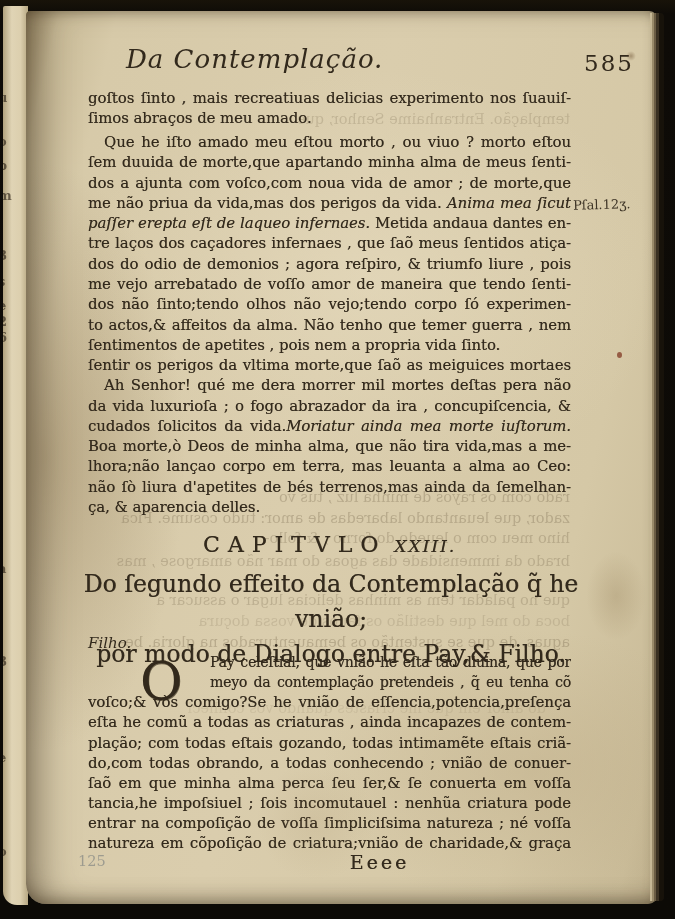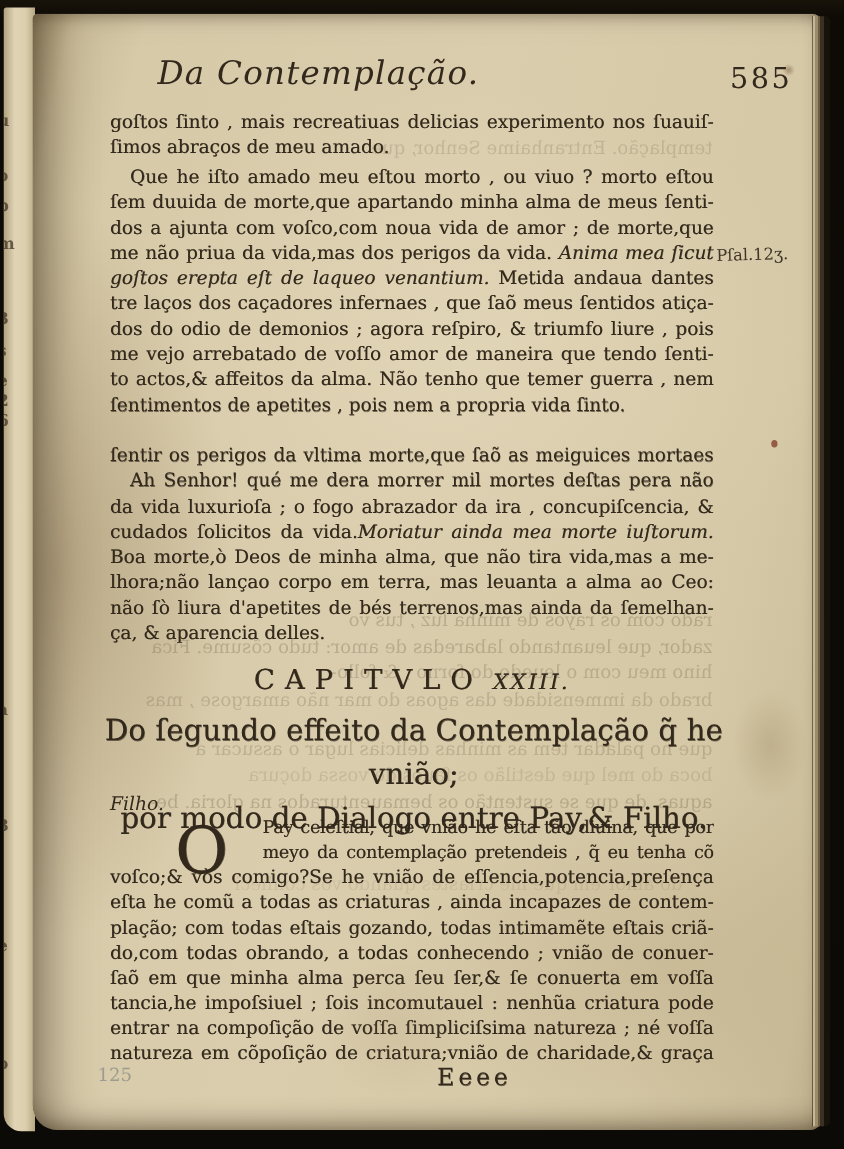--- a/index.html
+++ b/index.html
@@ -101,24 +101,25 @@
 
     <div class="para" id="para0" style="top: 77px;">
         <div class="tl jl"><span>goſtos ſinto , mais recreatiuas delicias experimento nos ſuauiſ-</span></div>
         <div class="tl ll"><span>ſimos abraços de meu amado.</span></div>
       </div>
     <div class="para" id="para1" style="top: 121px;">
         <div class="tl jl ind"><span>Que he iſto amado meu eſtou morto , ou viuo ? morto eſtou</span></div>
         <div class="tl jl"><span>ſem duuida de morte,que apartando minha alma de meus ſenti-</span></div>
         <div class="tl jl"><span>dos a ajunta com voſco,com noua vida de amor ; de morte,que</span></div>
         <div class="tl jl"><span>me não priua da vida,mas dos perigos da vida. </span><span class="it">Anima mea ſicut</span></div>
-        <div class="tl jl"><span class="it">goſtos erepta eſt de laqueo venantium.</span><span> Metida andaua dantes en-</span></div>
+        <div class="tl jl"><span class="it">paſſer erepta eſt de laqueo infernaes.</span><span> Metida andaua dantes en-</span></div>
         <div class="tl jl"><span>tre laços dos caçadores infernaes , que ſaõ meus ſentidos atiça-</span></div>
         <div class="tl jl"><span>dos do odio de demonios ; agora reſpiro, &amp; triumfo liure , pois</span></div>
         <div class="tl jl"><span>me vejo arrebatado de voſſo amor de maneira que tendo ſenti-</span></div>
+        <div class="tl jl"><span>dos não ſinto;tendo olhos não vejo;tendo corpo ſó experimen-</span></div>
         <div class="tl jl"><span>to actos,&amp; affeitos da alma. Não tenho que temer guerra , nem</span></div>
         <div class="tl ll"><span>ſentimentos de apetites , pois nem a propria vida ſinto.</span></div>
       </div>
     <div class="para" id="para2" style="top: 344px;">
         <div class="tl jl"><span>ſentir os perigos da vltima morte,que ſaõ as meiguices mortaes</span></div>
         <div class="tl jl ind"><span>Ah Senhor! qué me dera morrer mil mortes deſtas pera não</span></div>
         <div class="tl jl"><span>da vida luxurioſa ; o fogo abrazador da ira , concupiſcencia, &amp;</span></div>
         <div class="tl jl"><span>cudados ſolicitos da vida.</span><span class="it">Moriatur ainda mea morte iuſtorum.</span></div>
         <div class="tl jl"><span>Boa morte,ò Deos de minha alma, que não tira vida,mas a me-</span></div>
         <div class="tl jl"><span>lhora;não lançao corpo em terra, mas leuanta a alma ao Ceo:</span></div>

